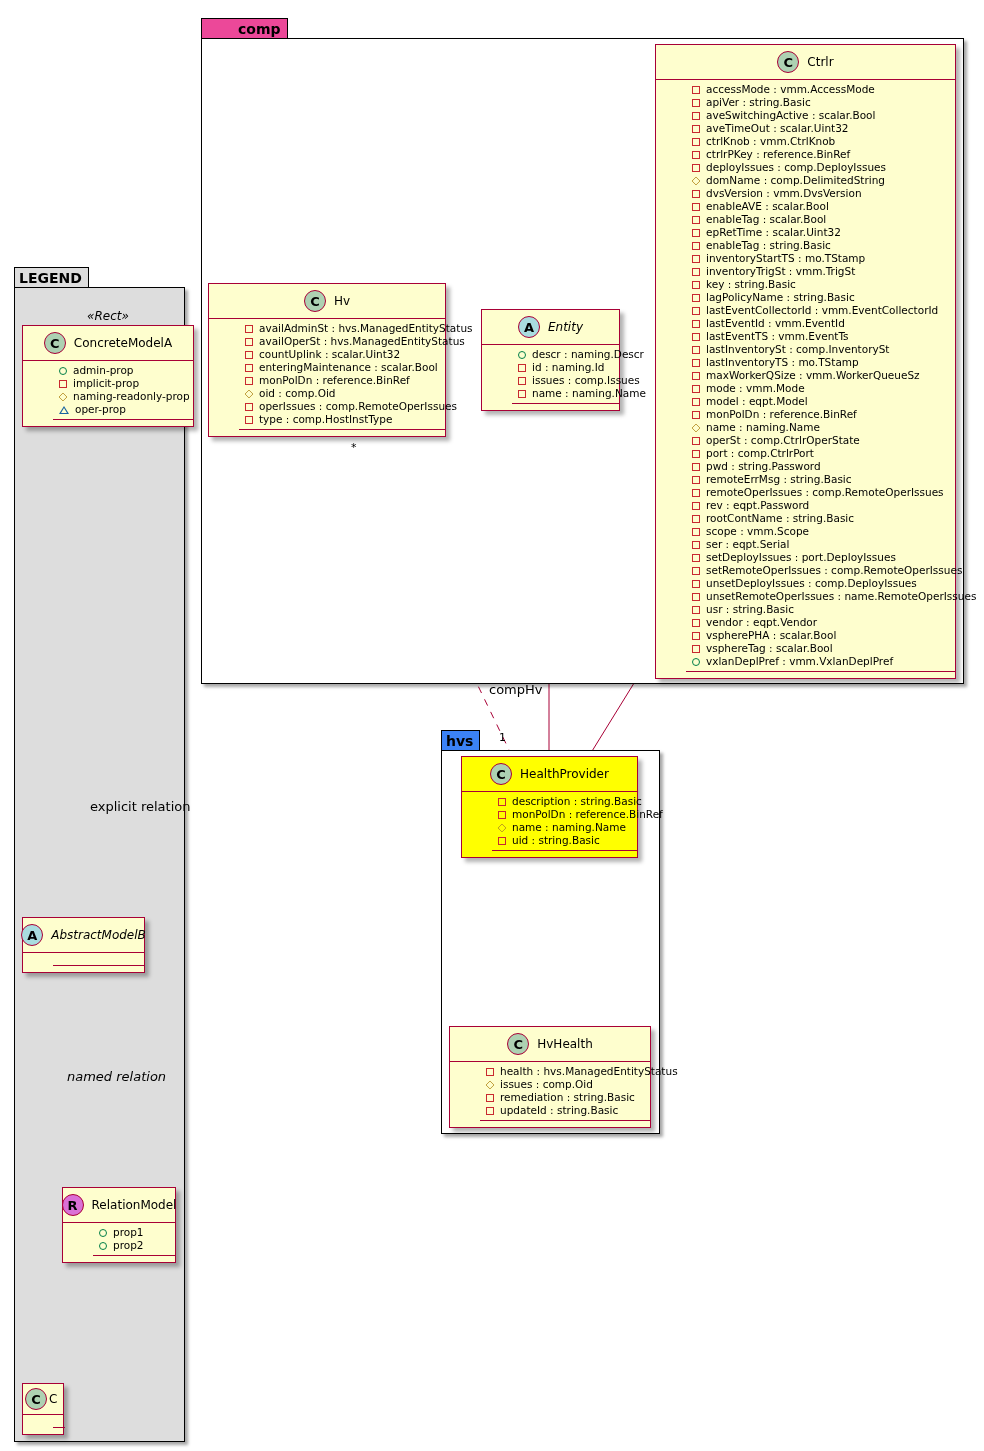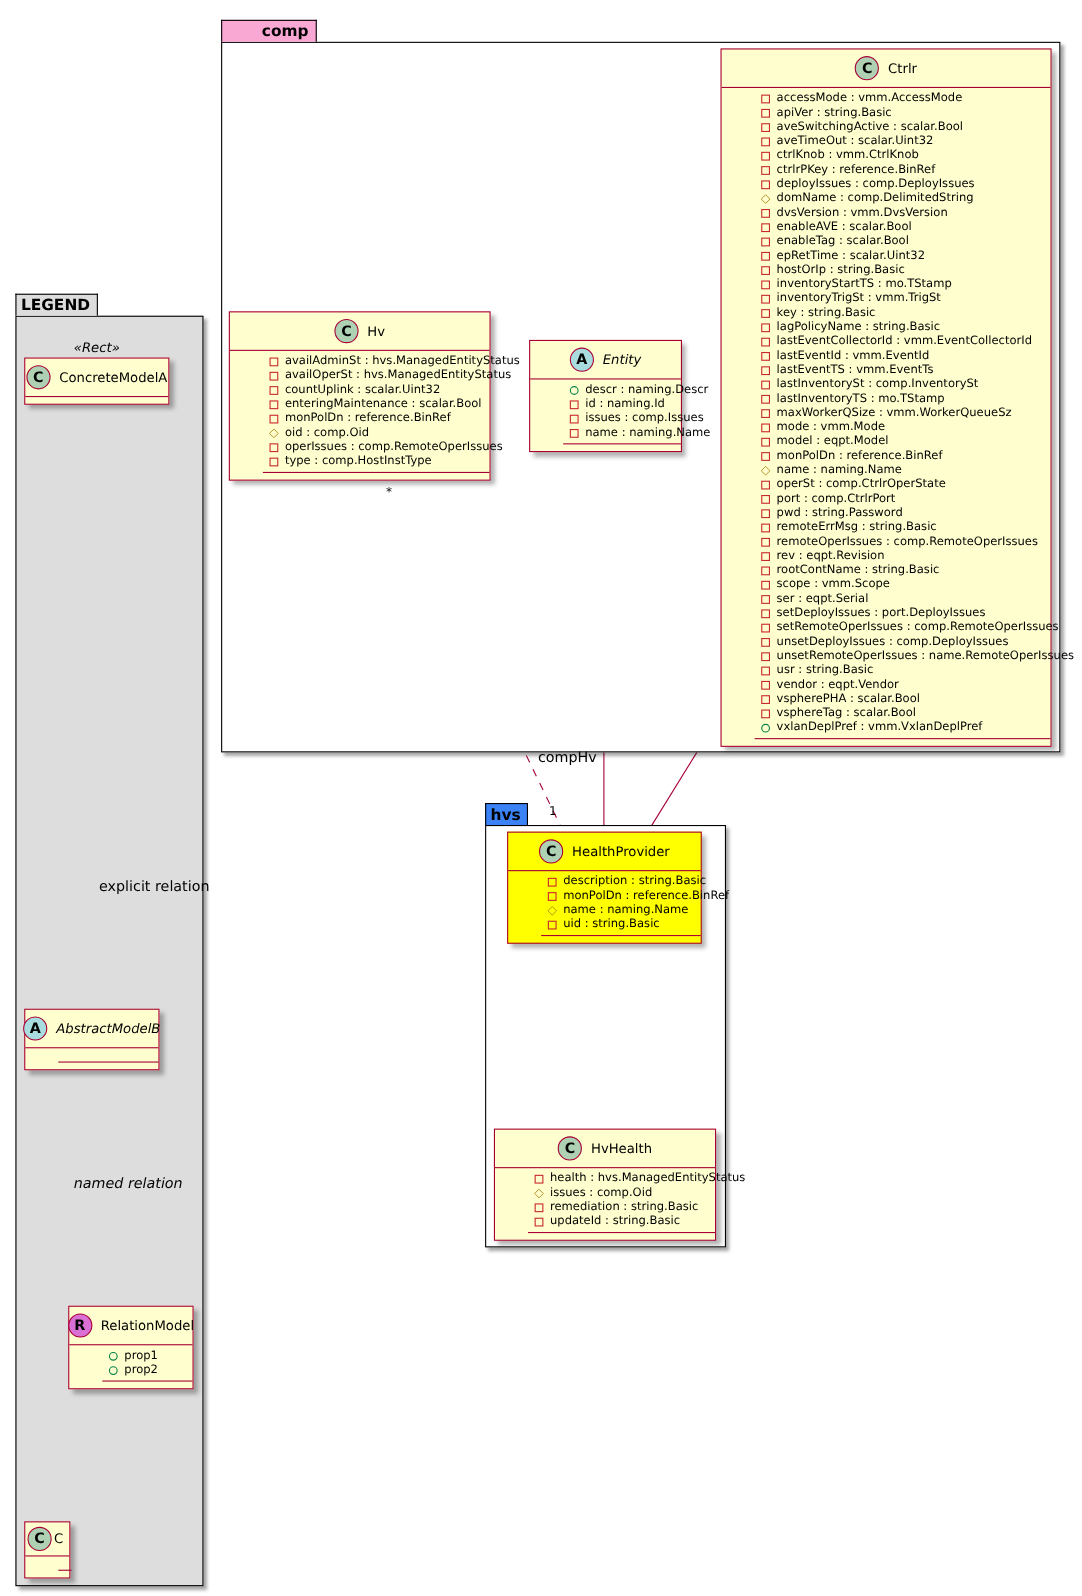--- a/index.html
+++ b/index.html
@@ -58,21 +58,21 @@
     <path d="M96,410 L84,914" fill="none" stroke="#a80036" stroke-width="1" stroke-dasharray="7,7" marker-end="url(#arrowOpen)"></path>
     <path d="M77,967 C70,1100 20,1200 24,1225 C28,1270 38,1340 40,1380" fill="none" stroke="#a80036" stroke-width="1" stroke-dasharray="7,7" marker-end="url(#arrowOpen)"></path>
     <path d="M24,1224 L62,1224" fill="none" stroke="#a80036" stroke-width="1" stroke-dasharray="7,7"></path>
     <circle cx="24" cy="1224" r="2" fill="#000"></circle>
   </svg>
 
 <div class="pkg" style="left:14px; top:287px; width:169px; height:1153px; background:#dddddd;"></div>
 <div class="pkg-tab" style="left:14px; top:267px; background:#dddddd;">LEGEND</div>
 
 <div class="pkg" style="left:201px; top:38px; width:761px; height:644px; background:#ffffff;"></div>
-<div class="pkg-tab" style="left:201px; top:18px; background:#f9a8d4;padding-left:36px;">comp</div>
+<div class="pkg-tab" style="left:201px; top:18px; background:#ec4899;padding-left:36px;">comp</div>
 
 <div class="pkg" style="left:441px; top:750px; width:217px; height:382px; background:#ffffff;"></div>
 <div class="pkg-tab" style="left:441px; top:730px; background:#3b82f6;">hvs</div>
 
 <div class="cls" id="cls-ctrlr" style="left:655px; top:44px; width:299px;">
     <div class="cls-head">
       <span class="circ c">C</span>
       <span class="name">Ctrlr</span>
     </div>
     <div class="attrs">
@@ -119,21 +119,21 @@
       <div class="attr">
         <span class="vis private"></span>
         <span>enableTag : scalar.Bool</span>
       </div>
       <div class="attr">
         <span class="vis private"></span>
         <span>epRetTime : scalar.Uint32</span>
       </div>
       <div class="attr">
         <span class="vis private"></span>
-        <span>hostOrIp : string.Basic</span>
+        <span>enableTag : string.Basic</span>
       </div>
       <div class="attr">
         <span class="vis private"></span>
         <span>inventoryStartTS : mo.TStamp</span>
       </div>
       <div class="attr">
         <span class="vis private"></span>
         <span>inventoryTrigSt : vmm.TrigSt</span>
       </div>
       <div class="attr">
@@ -199,21 +199,21 @@
       <div class="attr">
         <span class="vis private"></span>
         <span>remoteErrMsg : string.Basic</span>
       </div>
       <div class="attr">
         <span class="vis private"></span>
         <span>remoteOperIssues : comp.RemoteOperIssues</span>
       </div>
       <div class="attr">
         <span class="vis private"></span>
-        <span>rev : eqpt.Revision</span>
+        <span>rev : eqpt.Password</span>
       </div>
       <div class="attr">
         <span class="vis private"></span>
         <span>rootContName : string.Basic</span>
       </div>
       <div class="attr">
         <span class="vis private"></span>
         <span>scope : vmm.Scope</span>
       </div>
       <div class="attr">
@@ -368,27 +368,45 @@
         <span class="vis private"></span>
         <span>remediation : string.Basic</span>
       </div>
       <div class="attr">
         <span class="vis private"></span>
         <span>updateId : string.Basic</span>
       </div>
     </div>
     <div class="methods"></div>
   </div>
-<div class="cls" id="cls-concretemodela" style="left:22px; top:309px; width:132px; border:none; background:transparent; box-shadow:none;">
+<div class="cls" id="cls-concretemodela" style="left:22px; top:309px; width:172px; border:none; background:transparent; box-shadow:none;">
     <div class="stereo">«Rect»</div>
     <div class="cls" style="position: relative;">
       <div class="cls-head">
         <span class="circ c">C</span>
         <span class="name">ConcreteModelA</span>
       </div>
+      <div class="attrs">
+        <div class="attr">
+          <span class="vis public"></span>
+          <span>admin-prop</span>
+        </div>
+        <div class="attr">
+          <span class="vis private"></span>
+          <span>implicit-prop</span>
+        </div>
+        <div class="attr">
+          <span class="vis protected"></span>
+          <span>naming-readonly-prop</span>
+        </div>
+        <div class="attr">
+          <span class="vis package"></span>
+          <span>oper-prop</span>
+        </div>
+      </div>
       <div class="methods"></div>
     </div>
   </div>
 <div class="cls" id="cls-abstractmodelb" style="left:22px; top:917px; width:121px;">
     <div class="cls-head">
       <span class="circ a">A</span>
       <span class="name italic">AbstractModelB</span>
     </div>
     <div class="attrs" style="height: 6px;"></div>
     <div class="methods"></div>

